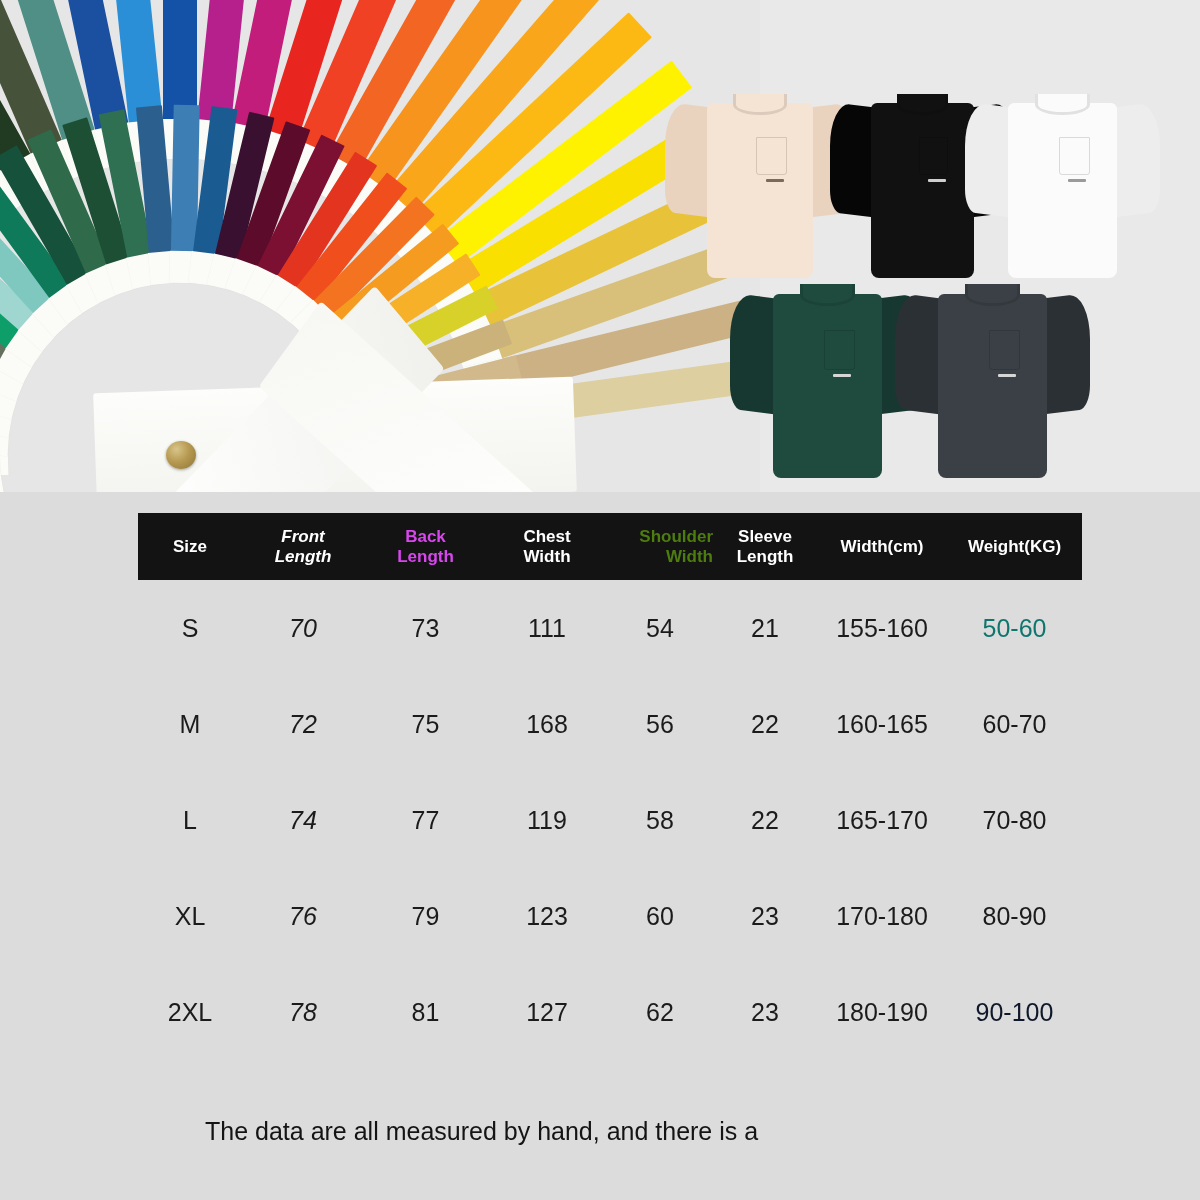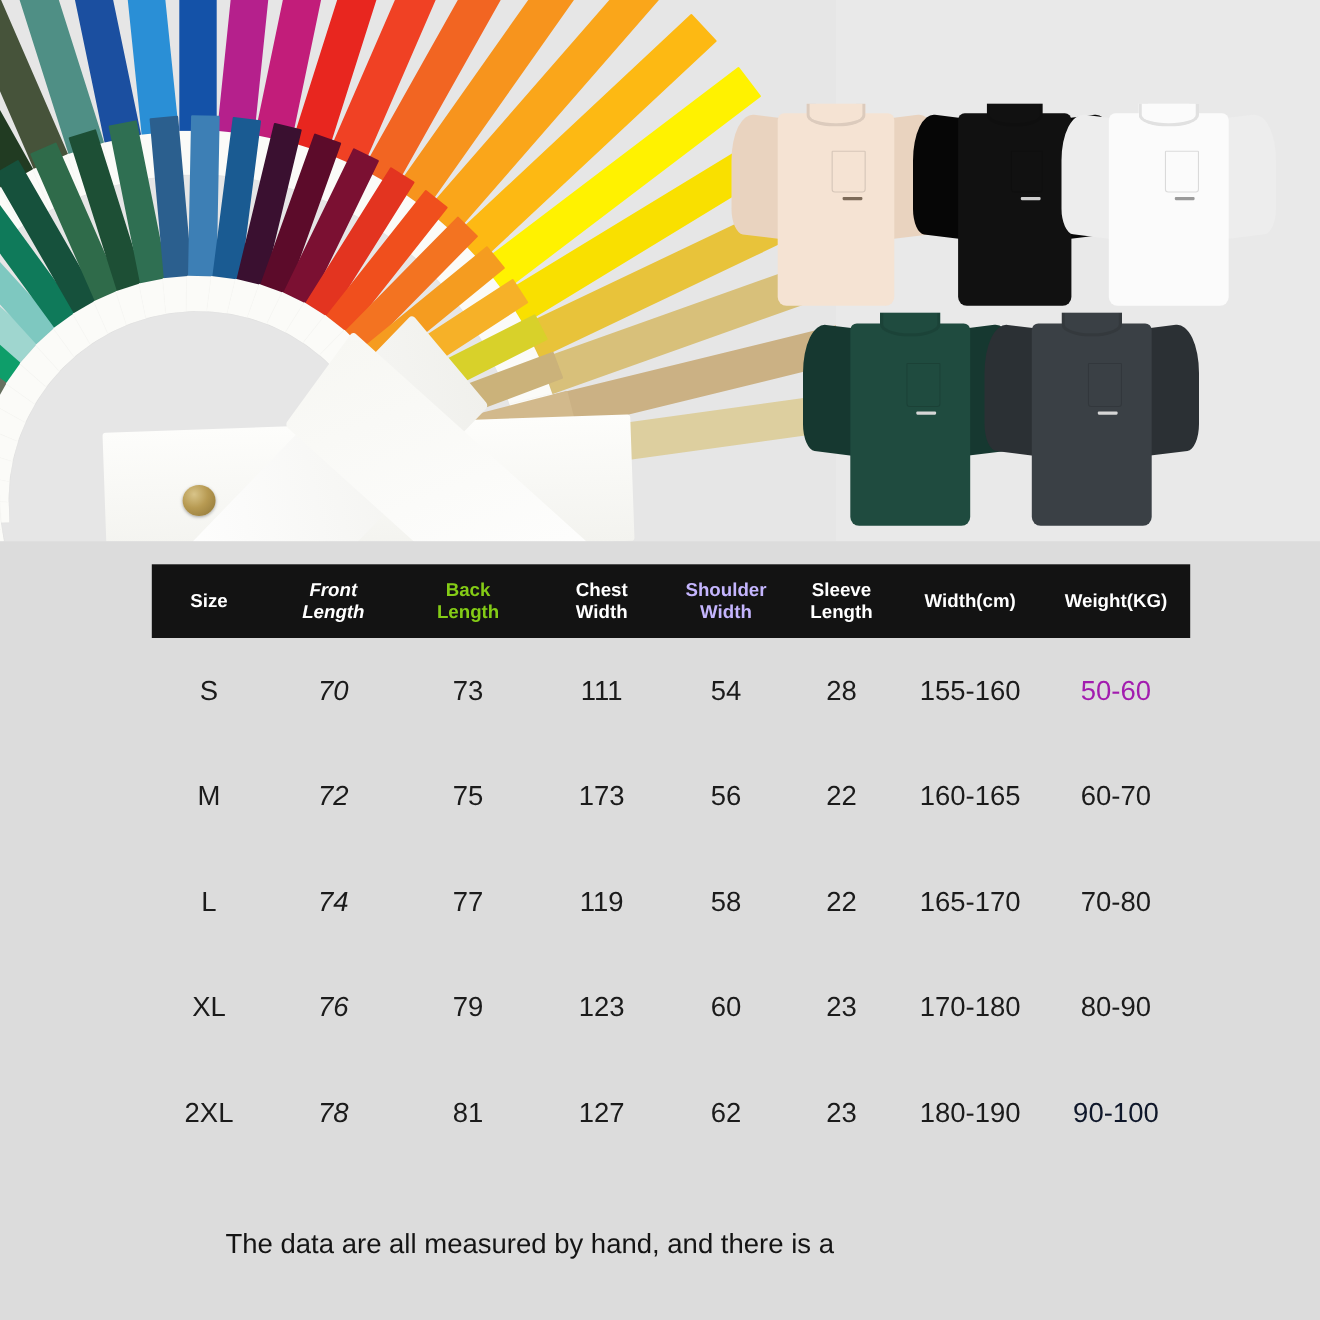--- a/index.html
+++ b/index.html
@@ -370,47 +370,47 @@
       </div>
     </div>
 
 </div>
 
 <div id="size-table">
   <div id="table-header" style="background: rgb(19, 19, 19);">
       <div class="th c0" style="color: rgb(255, 255, 255);">Size</div>
       <div class="th c1" style="color: rgb(255, 255, 255);">Front
 Length</div>
-      <div class="th c2" style="color: #84cc16;">Back
+      <div class="th c2" style="color: #d946ef;">Back
 Length</div>
       <div class="th c3" style="color: rgb(255, 255, 255);">Chest
 Width</div>
-      <div class="th c4" style="color: #c4b5fd;">Shoulder
+      <div class="th c4" style="color: #4d7c0f; text-align: right;">Shoulder
 Width</div>
       <div class="th c5" style="color: rgb(255, 255, 255);">Sleeve
 Length</div>
       <div class="th c6" style="color: rgb(255, 255, 255);">Width(cm)</div>
       <div class="th c7" style="color: rgb(255, 255, 255);">Weight(KG)</div>
     </div>
   <div id="table-body">
       <div class="tbody-row">
         <div class="td c0" style="color: rgb(27, 27, 27);">S</div>
         <div class="td c1" style="color: rgb(27, 27, 27);">70</div>
         <div class="td c2" style="color: rgb(27, 27, 27);">73</div>
         <div class="td c3" style="color: rgb(27, 27, 27);">111</div>
         <div class="td c4" style="color: rgb(27, 27, 27);">54</div>
-        <div class="td c5" style="color: rgb(27, 27, 27);">28</div>
+        <div class="td c5" style="color: rgb(27, 27, 27);">21</div>
         <div class="td c6" style="color: rgb(27, 27, 27);">155-160</div>
-        <div class="td c7" style="color: #a21caf;">50-60</div>
+        <div class="td c7" style="color: #0f766e;">50-60</div>
       </div>
       <div class="tbody-row">
         <div class="td c0" style="color: rgb(27, 27, 27);">M</div>
         <div class="td c1" style="color: rgb(27, 27, 27);">72</div>
         <div class="td c2" style="color: rgb(27, 27, 27);">75</div>
-        <div class="td c3" style="color: rgb(27, 27, 27);">173</div>
+        <div class="td c3" style="color: rgb(27, 27, 27);">168</div>
         <div class="td c4" style="color: rgb(27, 27, 27);">56</div>
         <div class="td c5" style="color: rgb(27, 27, 27);">22</div>
         <div class="td c6" style="color: rgb(27, 27, 27);">160-165</div>
         <div class="td c7" style="color: rgb(27, 27, 27);">60-70</div>
       </div>
       <div class="tbody-row">
         <div class="td c0" style="color: rgb(27, 27, 27);">L</div>
         <div class="td c1" style="color: rgb(27, 27, 27);">74</div>
         <div class="td c2" style="color: rgb(27, 27, 27);">77</div>
         <div class="td c3" style="color: rgb(27, 27, 27);">119</div>

